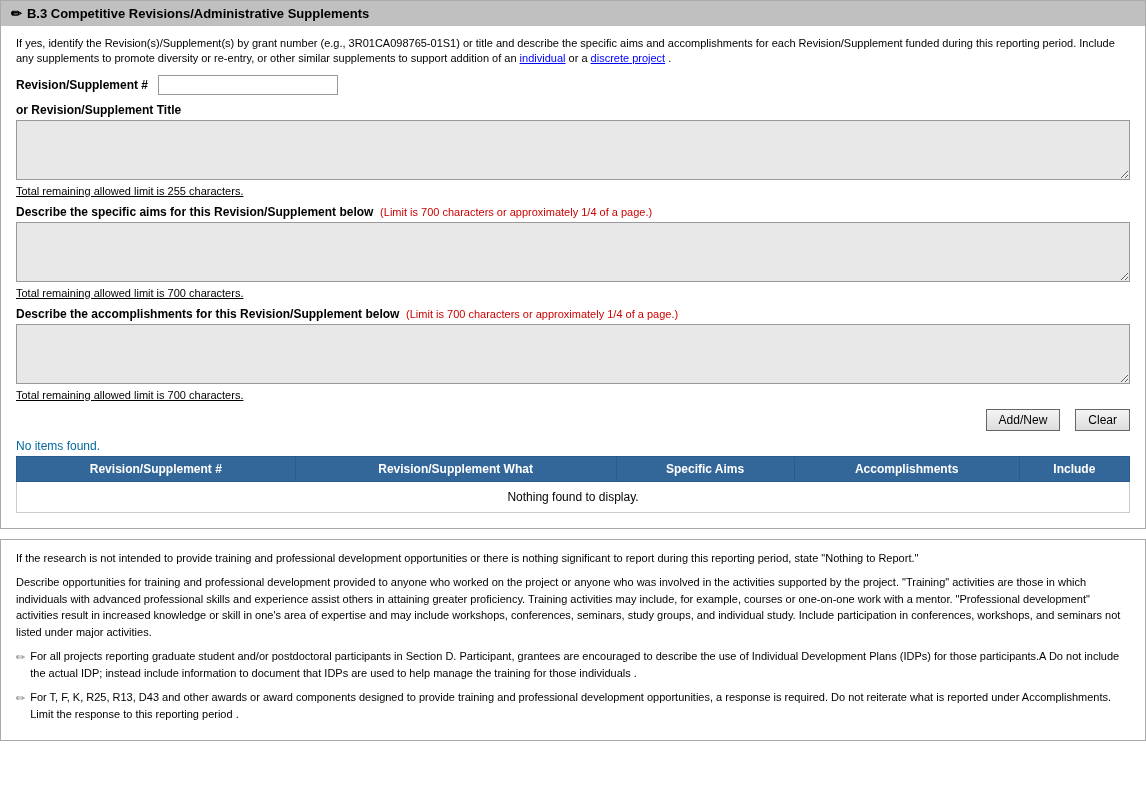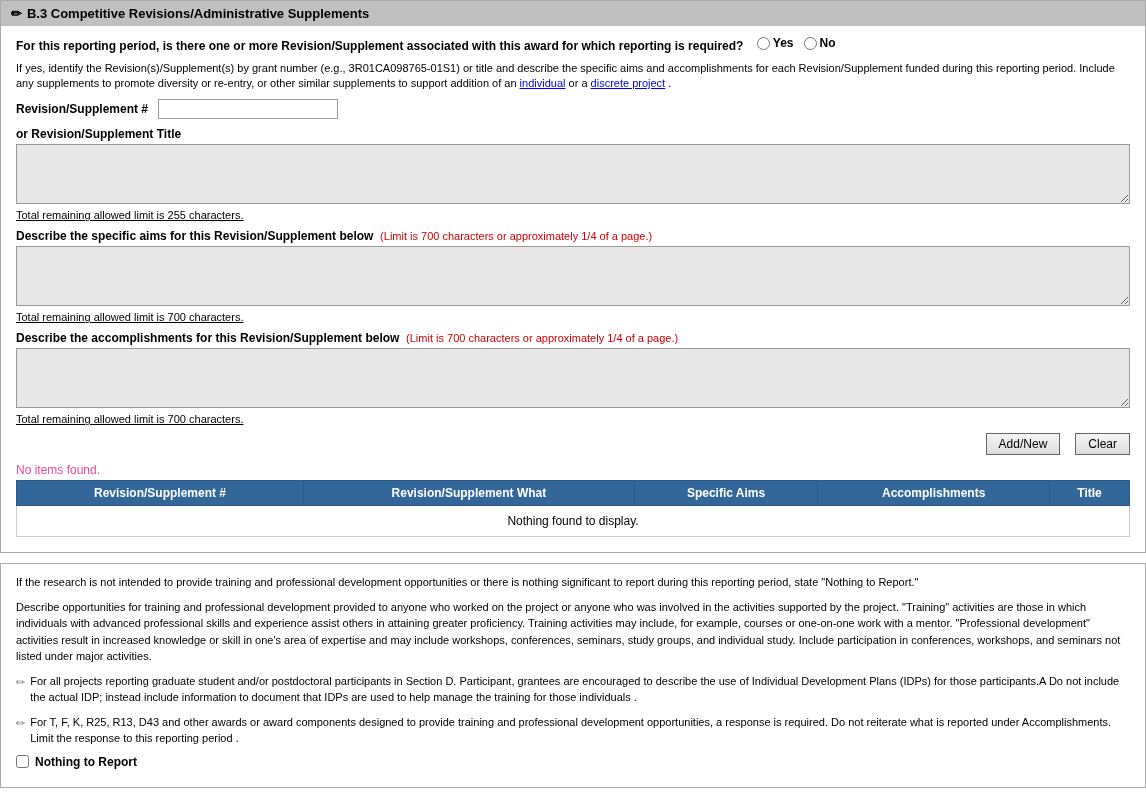--- a/index.html
+++ b/index.html
@@ -49,21 +49,21 @@
     
     .btn {
       padding: 3px 12px;
       font-size: 12px;
       border: 1px solid #666;
       background: linear-gradient(to bottom, #f5f5f5, #ddd);
       cursor: pointer;
       color: #000;
     }
     
-    .no-items { font-size: 12px; color: #ec4899; margin-bottom: 3px; }
+    .no-items { font-size: 12px; color: #0369a1; margin-bottom: 3px; }
     
     .table-container { width: 100%; margin-bottom: 5px; }
     
     .data-table {
       width: 100%;
       border-collapse: collapse;
     }
     .data-table th {
       background: #336699;
       color: #fff;
@@ -104,33 +104,20 @@
 <div class="main-container">
 
   <div class="section-b3-wrapper">
     <div class="section-header">
       <span>✏</span>
       <span>B.3 Competitive Revisions/Administrative Supplements</span>
     </div>
 
     <div class="section-content">
 
-      <div class="question-bold">
-        <span>For this reporting period, is there one or more Revision/Supplement associated with this award for which reporting is required?</span>
-        &nbsp;&nbsp;
-        <label class="radio-option">
-          <input type="radio" name="revision_required" value="yes" style="">
-          <span>Yes</span>
-        </label>
-        &nbsp;
-        <label class="radio-option">
-          <input type="radio" name="revision_required" value="no" style="">
-          <span>No</span>
-        </label>
-      </div>
 
       <div class="description-text">
         <span>If yes, identify the Revision(s)/Supplement(s) by grant number (e.g., 3R01CA098765-01S1) or title and describe the specific aims and accomplishments for each Revision/Supplement funded during this reporting period. Include any supplements to promote diversity or re-entry, or other similar supplements to support addition of an</span>
         <span class="highlight">individual</span>
         <span>or a</span>
         <span class="highlight">discrete project</span>
         <span>.</span>
       </div>
 
       <div class="field-row">
@@ -177,21 +164,21 @@
       <div class="no-items">No items found.</div>
 
       <div class="table-container">
         <table class="data-table">
           <thead>
             <tr>
               <th>Revision/Supplement #</th>
               <th>Revision/Supplement What</th>
               <th>Specific Aims</th>
               <th>Accomplishments</th>
-              <th>Title</th>
+              <th>Include</th>
             </tr>
           </thead>
           <tbody>
             <tr>
               <td colspan="5">
                 <div class="nothing-found">Nothing found to display.</div>
               </td>
             </tr>
           </tbody>
         </table>
@@ -222,20 +209,16 @@
 
       <div class="pencil-note">
         <span class="pencil-icon">✏</span>
         <span>
           <span>For T, F, K, R25, R13, D43 and other awards or award components designed to provide training and professional development opportunities, a response is required. Do not reiterate what is reported under Accomplishments.</span>
           <span class="blue">Limit the response to this reporting period</span>
           <span>.</span>
         </span>
       </div>
 
-      <div class="nothing-report-row">
-        <input type="checkbox" style="">
-        <span class="nothing-report-label">Nothing to Report</span>
-      </div>
 
     </div>
   </div>
 </div>
 
 </body></html>

